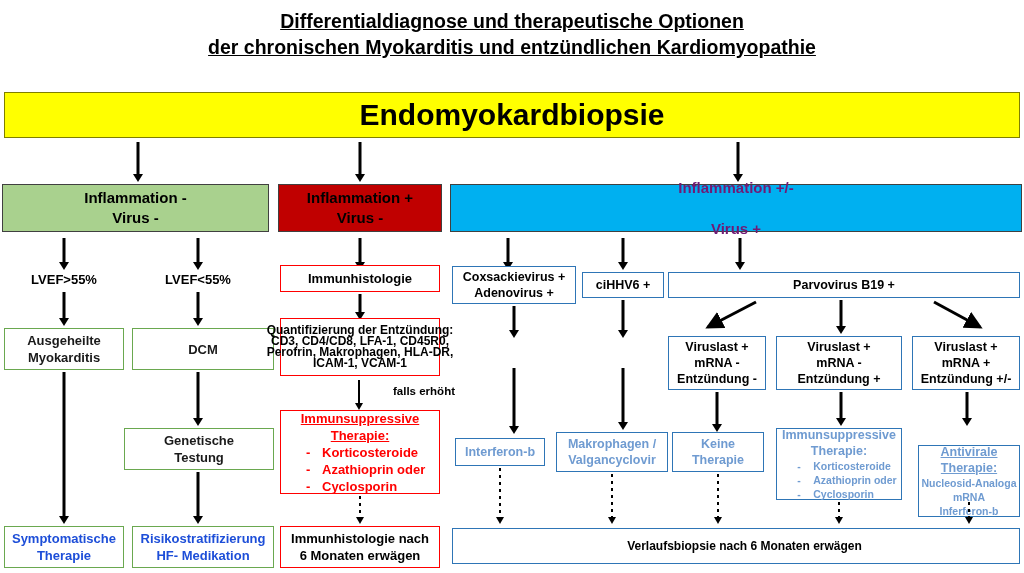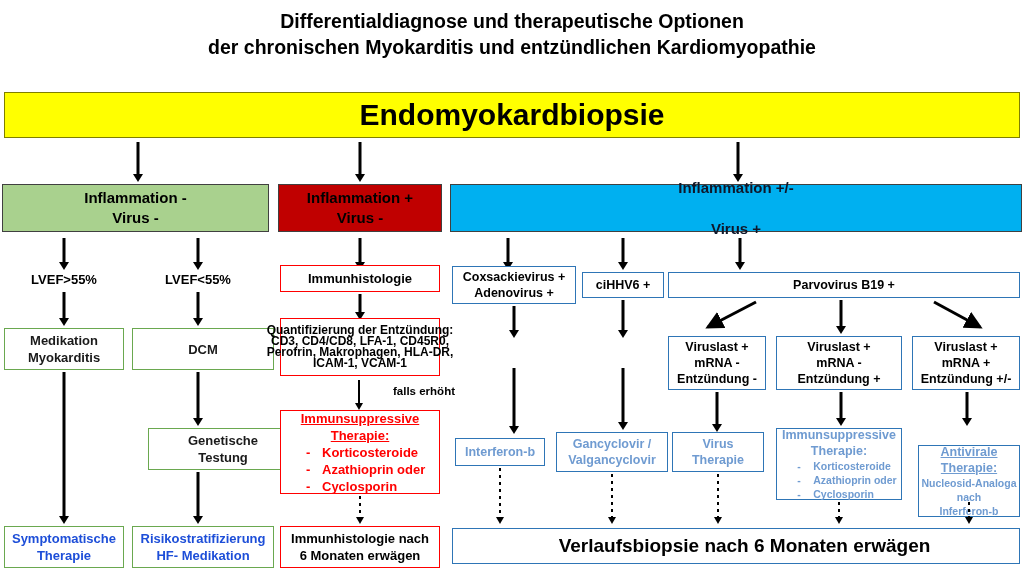--- a/index.html
+++ b/index.html
@@ -13,21 +13,21 @@
 
   .abs { position: absolute; }
 
   
   .title-block {
     left: 0; top: 8px; width: 1024px;
     text-align: center;
     font-size: 19.5px; font-weight: bold; color: #000;
     line-height: 26px;
   }
-  .title-line { display: inline-block; white-space: nowrap; }
+  .title-line { display: inline-block; text-decoration: underline; white-space: nowrap; }
 
   
   .box {
     display: flex; flex-direction: column;
     align-items: center; justify-content: center;
     text-align: center;
     border-style: solid;
     background: #ffffff;
   }
   .box .ln { display: block; white-space: nowrap; }
@@ -39,21 +39,21 @@
     font-size: 30px; font-weight: bold; color: #000;
   }
 
   
   .cat {
     border-width: 1px; border-color: #404040;
     font-size: 15px; font-weight: bold; line-height: 20px;
   }
   .cat-green  { left: 2px;   top: 184px; width: 267px; height: 48px; background: #a9d18e; color: #000; }
   .cat-red    { left: 278px; top: 184px; width: 164px; height: 48px; background: #c00000; color: #000; }
-  .cat-blue   { left: 450px; top: 184px; width: 572px; height: 48px; background: #00b0f0; color: #0f172a; gap: 21px; }
+  .cat-blue   { left: 450px; top: 184px; width: 572px; height: 48px; background: #00b0f0; color: #701a75; gap: 21px; }
 
   
   .g-box { border-width: 1.5px; border-color: #6aa84f; color: #1d4ed8; font-weight: bold; font-size: 13px; line-height: 17px; }
   .g-dark { color: #1a1a1a; }
 
   
   .r-box { border-width: 1.5px; border-color: #ff0000; color: #000; font-weight: bold; font-size: 13px; line-height: 17px; }
   .r-text { color: #ff0000; }
 
   
@@ -152,32 +152,32 @@
   <div class="arrow abs" style="left:56px; top:292px; width:16px; height:34px;">
     <div class="stem" style="height:26px;"></div>
       <div class="head" style="top:26px;"></div>
   </div>
   <div class="arrow abs" style="left:190px; top:292px; width:16px; height:34px;">
     <div class="stem" style="height:26px;"></div>
       <div class="head" style="top:26px;"></div>
   </div>
 
   <div class="abs box g-box g-dark" style="left:4px; top:328px; width:120px; height:42px;">
-    <span class="ln">Medikation</span>
+    <span class="ln">Ausgeheilte</span>
     <span class="ln">Myokarditis</span>
   </div>
   <div class="abs box g-box g-dark" style="left:132px; top:328px; width:142px; height:42px;">
     <span class="ln">DCM</span>
   </div>
 
   <div class="arrow abs" style="left:190px; top:372px; width:16px; height:54px;">
     <div class="stem" style="height:46px;"></div>
       <div class="head" style="top:46px;"></div>
   </div>
-  <div class="abs box g-box g-dark" style="left:148px; top:428px; width:150px; height:42px;">
+  <div class="abs box g-box g-dark" style="left:124px; top:428px; width:150px; height:42px;">
     <span class="ln">Genetische</span>
     <span class="ln">Testung</span>
   </div>
 
   <div class="arrow abs" style="left:56px; top:372px; width:16px; height:152px;">
     <div class="stem" style="height:144px;"></div>
       <div class="head" style="top:144px;"></div>
   </div>
   <div class="arrow abs" style="left:190px; top:472px; width:16px; height:52px;">
     <div class="stem" style="height:44px;"></div>
@@ -286,21 +286,21 @@
   </div>
   <div class="arrow abs" style="left:615px; top:368px; width:16px; height:62px;">
     <div class="stem" style="height:54px;"></div>
       <div class="head" style="top:54px;"></div>
   </div>
 
   <div class="abs box b-box" style="left:455px; top:438px; width:90px; height:28px;">
     <span class="ln b-text">Interferon-b</span>
   </div>
   <div class="abs box b-box" style="left:556px; top:432px; width:112px; height:40px;">
-    <span class="ln b-text">Gancyclovir /</span>
+    <span class="ln b-text">Makrophagen /</span>
     <span class="ln b-text">Valgancyclovir</span>
   </div>
 
   <svg class="diag" style="left:700px; top:300px; width:60px; height:34px;">
     <defs>
         <marker id="ah1" markerWidth="6" markerHeight="6" refX="5" refY="3" orient="auto">
       <path d="M0,0 L6,3 L0,6 z" fill="#000"></path>
         </marker>
       </defs>
     <line x1="56" y1="2" x2="8" y2="27" stroke="#000" stroke-width="3" marker-end="url(#ah1)"></line>
@@ -341,21 +341,21 @@
   <div class="arrow abs" style="left:833px; top:392px; width:16px; height:34px;">
     <div class="stem" style="height:26px;"></div>
       <div class="head" style="top:26px;"></div>
   </div>
   <div class="arrow abs" style="left:959px; top:392px; width:16px; height:34px;">
     <div class="stem" style="height:26px;"></div>
       <div class="head" style="top:26px;"></div>
   </div>
 
   <div class="abs box b-box" style="left:672px; top:432px; width:92px; height:40px;">
-    <span class="ln b-text">Virus</span>
+    <span class="ln b-text">Keine</span>
     <span class="ln b-text">Therapie</span>
   </div>
 
   <div class="abs box b-box" style="left:776px; top:428px; width:126px; height:72px;">
     <span class="ln b-text">Immunsuppressive</span>
     <span class="ln b-text">Therapie:</span>
     <div class="bullets b-text" style="font-size:10.5px; line-height:14px;">
       <div class="bl">
           <span class="dash">-</span>
           <span>Korticosteroide</span>
@@ -368,36 +368,36 @@
           <span class="dash">-</span>
           <span>Cyclosporin</span>
         </div>
     </div>
   </div>
 
   <div class="abs box b-box" style="left:918px; top:428px; width:102px; height:72px;margin-top:17px;">
     <span class="ln b-text u">Antivirale</span>
     <span class="ln b-text u">Therapie:</span>
     <span class="ln b-text" style="font-size:10.5px; line-height:14px;">Nucleosid-Analoga</span>
-    <span class="ln b-text" style="font-size:10.5px; line-height:14px;">nach</span>
+    <span class="ln b-text" style="font-size:10.5px; line-height:14px;">mRNA</span>
     <span class="ln b-text" style="font-size:10.5px; line-height:14px;">Inferferon-b</span>
   </div>
 
   <div class="dashdot abs" style="left:499px; top:468px; height:50px;"></div>
   <div class="dashdot-head abs" style="left:495.5px; top:517px;"></div>
 
   <div class="dashdot abs" style="left:611px; top:474px; height:44px;"></div>
   <div class="dashdot-head abs" style="left:607.5px; top:517px;"></div>
 
   <div class="dashdot abs" style="left:717px; top:474px; height:44px;"></div>
   <div class="dashdot-head abs" style="left:713.5px; top:517px;"></div>
 
   <div class="dashdot abs" style="left:838px; top:502px; height:16px;"></div>
   <div class="dashdot-head abs" style="left:834.5px; top:517px;"></div>
 
   <div class="dashdot abs" style="left:968px; top:502px; height:16px;"></div>
   <div class="dashdot-head abs" style="left:964.5px; top:517px;"></div>
 
-  <div class="abs box b-box" style="left:452px; top:528px; width:568px; height:36px; font-size:19px;padding-left:17px;">
+  <div class="abs box b-box" style="left:452px; top:528px; width:568px; height:36px; font-size:12px;padding-left:17px;">
     <span class="ln">Verlaufsbiopsie nach 6 Monaten erwägen</span>
   </div>
 
 </div>
 
 </body></html>

